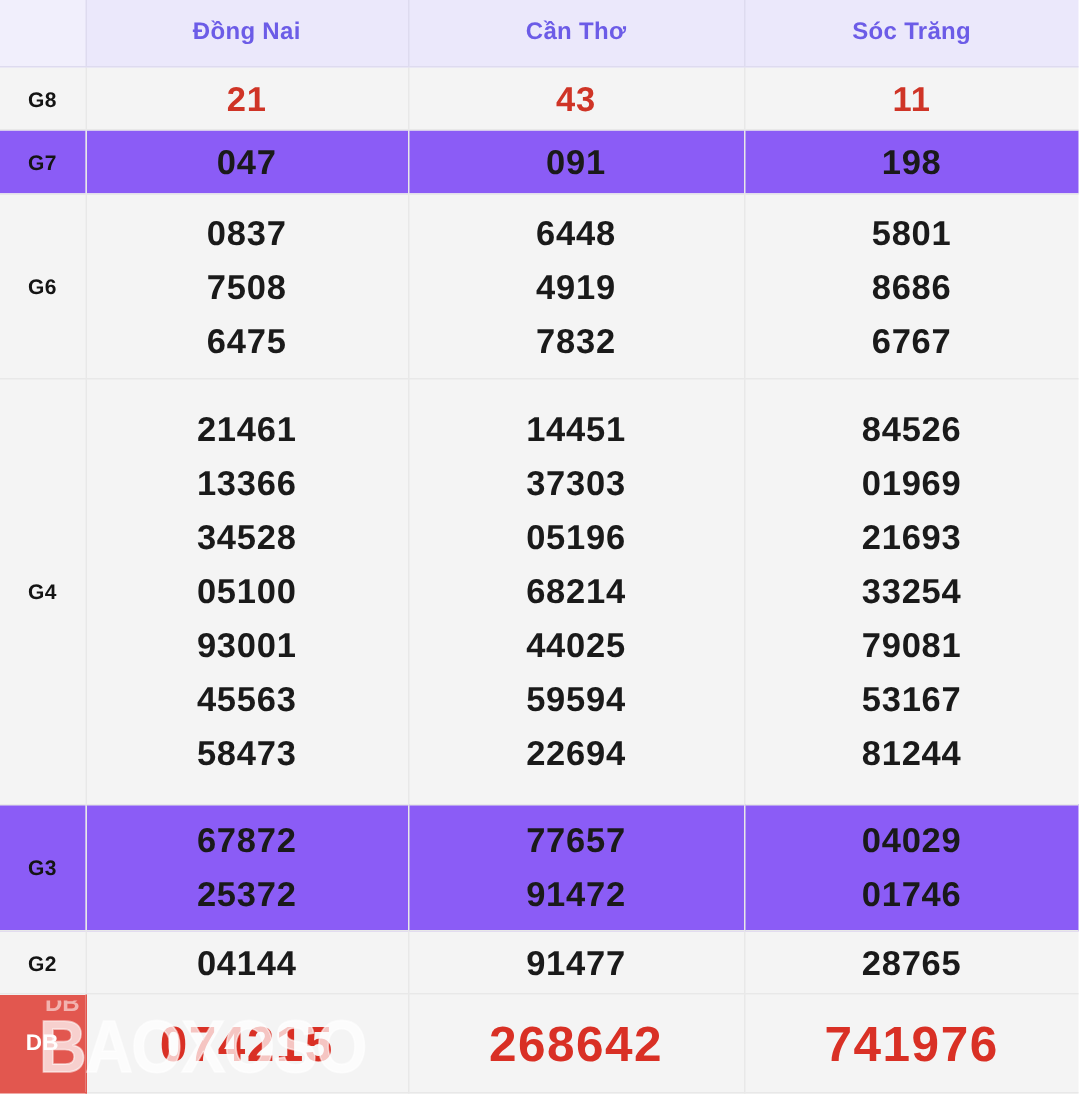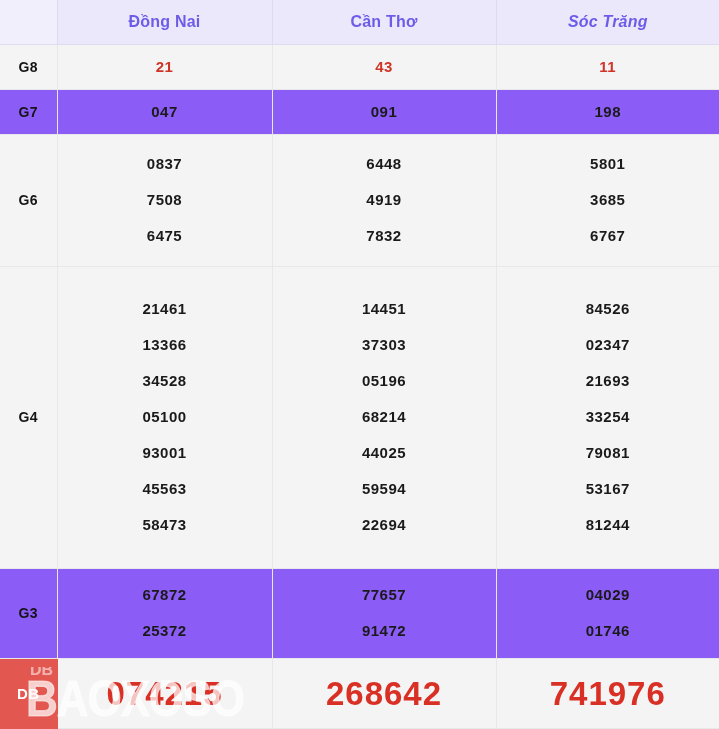--- a/index.html
+++ b/index.html
@@ -42,21 +42,21 @@
     background: #f1effc;
     border-left: none;
   }
   thead th.prov-head {
     color: #6c5ce7;
     font-size: 16px;
     font-weight: bold;
     text-align: center;
     letter-spacing: 0.2px;
   }
-  thead th.prov-head:last-child { border-right: none; font-style: italic; }
+  thead th.prov-head:last-child { border-right: none; }
 
   
   tbody tr td {
     border: 1px solid #e8e8e8;
     padding: 0;
     text-align: center;
     vertical-align: middle;
     color: #1a1a1a;
   }
   tbody tr td:first-child { border-left: none; }
@@ -66,21 +66,21 @@
   tbody tr.stripe-white td { background: #8b5cf6; }
 
   td.row-label {
     font-size: 14px;
     font-weight: bold;
     color: #141414;
     letter-spacing: 0.3px;
   }
 
   td.nums {
-    font-size: 15px;
+    font-size: 23px;
     font-weight: bold;
     line-height: 36px;
     letter-spacing: 0.5px;
   }
   td.nums .num-line { display: block; white-space: nowrap; }
 
   
   tr.row-g8 td.nums { color: #cf3426; }
 
   
@@ -202,21 +202,21 @@
           <span class="num-line">7508</span>
           <span class="num-line">6475</span>
         </td>
         <td class="nums">
           <span class="num-line">6448</span>
           <span class="num-line">4919</span>
           <span class="num-line">7832</span>
         </td>
         <td class="nums">
           <span class="num-line">5801</span>
-          <span class="num-line">3685</span>
+          <span class="num-line">8686</span>
           <span class="num-line">6767</span>
         </td>
       </tr>
       <tr class="row-g4 stripe-gray">
         <td class="row-label"><span>G4</span></td>
         <td class="nums">
           <span class="num-line">21461</span>
           <span class="num-line">13366</span>
           <span class="num-line">34528</span>
           <span class="num-line">05100</span>
@@ -228,21 +228,21 @@
           <span class="num-line">14451</span>
           <span class="num-line">37303</span>
           <span class="num-line">05196</span>
           <span class="num-line">68214</span>
           <span class="num-line">44025</span>
           <span class="num-line">59594</span>
           <span class="num-line">22694</span>
         </td>
         <td class="nums">
           <span class="num-line">84526</span>
-          <span class="num-line">02347</span>
+          <span class="num-line">01969</span>
           <span class="num-line">21693</span>
           <span class="num-line">33254</span>
           <span class="num-line">79081</span>
           <span class="num-line">53167</span>
           <span class="num-line">81244</span>
         </td>
       </tr>
       <tr class="row-g3 stripe-white">
         <td class="row-label"><span>G3</span></td>
         <td class="nums">
@@ -251,20 +251,32 @@
         </td>
         <td class="nums">
           <span class="num-line">77657</span>
           <span class="num-line">91472</span>
         </td>
         <td class="nums">
           <span class="num-line">04029</span>
           <span class="num-line">01746</span>
         </td>
       </tr>
+      <tr class="row-g2 stripe-gray">
+        <td class="row-label"><span>G2</span></td>
+        <td class="nums">
+          <span class="num-line">04144</span>
+        </td>
+        <td class="nums">
+          <span class="num-line">91477</span>
+        </td>
+        <td class="nums">
+          <span class="num-line">28765</span>
+        </td>
+      </tr>
       <tr class="row-db stripe-gray">
         <td class="row-label"><span class="db-text">DB</span></td>
         <td class="nums">
           <span class="num-line">074215</span>
         </td>
         <td class="nums">
           <span class="num-line">268642</span>
         </td>
         <td class="nums">
           <span class="num-line">741976</span>

